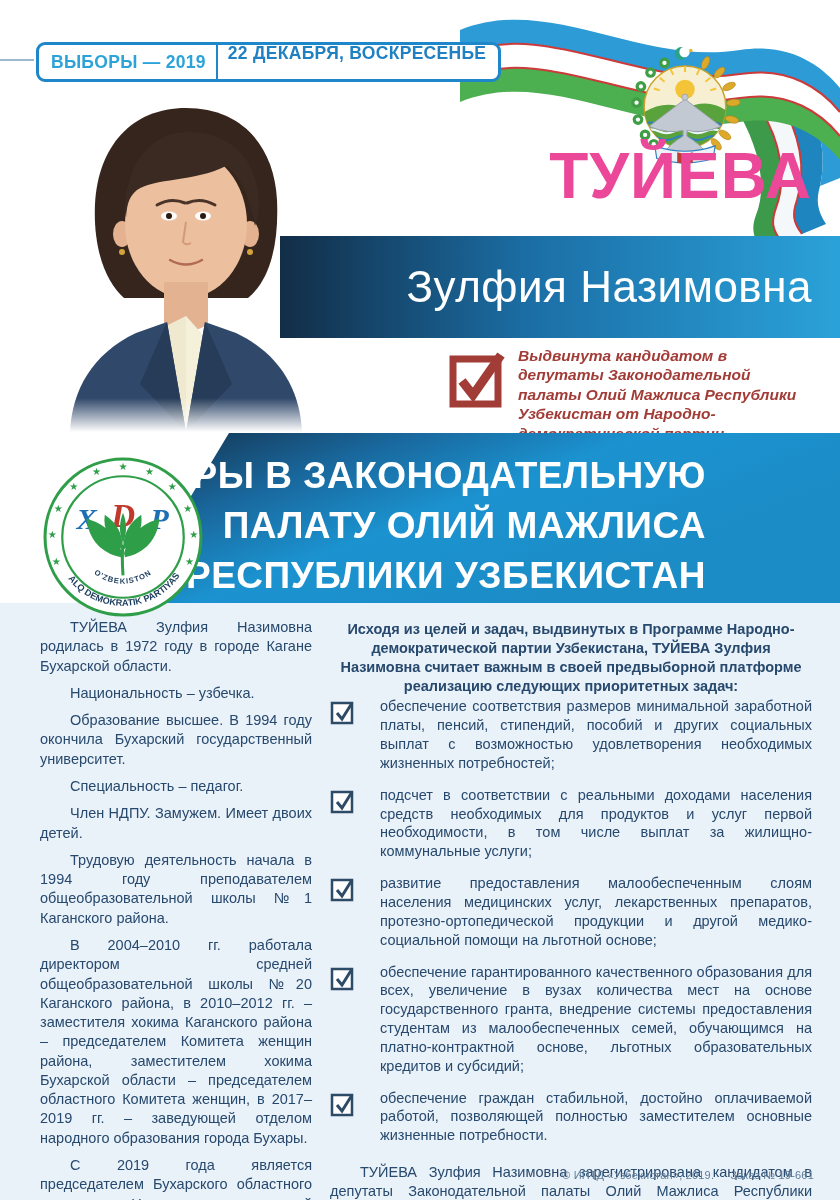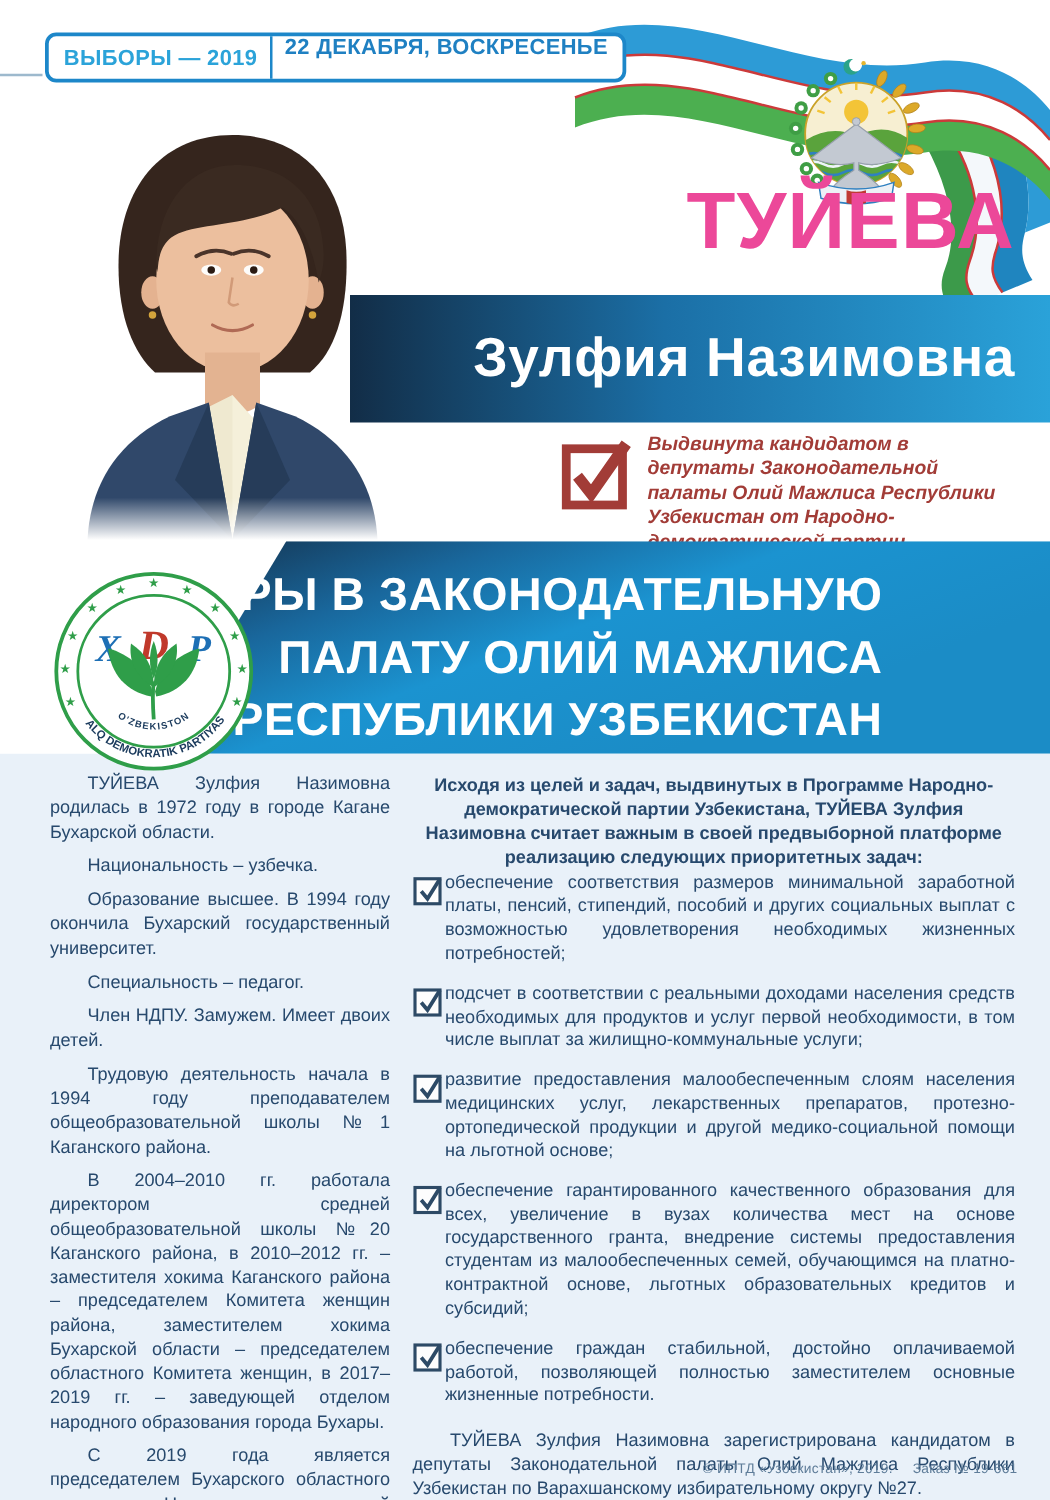--- a/index.html
+++ b/index.html
@@ -1,39 +1,39 @@
 <!DOCTYPE html>
 <html><head>
 <meta charset="utf-8">
 <style>
   html,body{margin:0;padding:0;background:#9aa3ad;}
   .poster{position:relative;width:840px;height:1200px;background:#ffffff;overflow:hidden;
           font-family:"Liberation Sans", sans-serif;}
 
   
-  .badge{position:absolute;left:36px;top:26px;height:34px;display:flex;align-items:stretch;
+  .badge{position:absolute;left:36px;top:42px;height:34px;display:flex;align-items:stretch;
          border:3px solid #1d87c9;border-radius:9px;background:#fff;z-index:6;}
   .badge .bl{font-weight:bold;font-size:17.5px;color:#2ba3d9;display:flex;align-items:center;
              padding:0 10px 0 12px;letter-spacing:.3px;}
   .badge .br{font-weight:bold;font-size:17.5px;color:#1f80c2;display:flex;align-items:center;
              padding:0 12px 18px 10px;border-left:2px solid #1d87c9;letter-spacing:.3px;}
   .hline{position:absolute;top:59px;height:2px;background:#9db9cd;z-index:0;}
   .hline.l{left:0;width:34px;}
   .hline.r{left:352px;width:176px;}
 
   .ribbon{position:absolute;right:0;top:0;width:400px;height:360px;z-index:1;}
   .emblem{position:absolute;left:612px;top:42px;width:146px;height:128px;z-index:2;}
 
   .surname{position:absolute;top:144px;right:28px;font-size:64px;font-weight:bold;
            color:#ec4899;letter-spacing:1px;z-index:3;line-height:1;}
 
   .name-band{position:absolute;left:280px;right:0;top:236px;height:102px;z-index:2;
              background:linear-gradient(90deg,#122d47 0%,#1b6fa6 45%,#2aa2d9 100%);
              display:flex;align-items:center;justify-content:flex-end;}
-  .name-band .nm{color:#fff;font-weight:bold;font-size:44px;padding-right:28px;letter-spacing:.5px;}
+  .name-band .nm{color:#fff;font-weight:normal;font-size:44px;padding-right:28px;letter-spacing:.5px;}
 
   .photo{position:absolute;left:36px;top:92px;width:300px;height:340px;z-index:5;}
 
   .nom-check{position:absolute;left:448px;top:350px;width:58px;height:58px;z-index:3;}
   .nom-text{position:absolute;left:518px;top:346px;width:298px;z-index:3;
             font-size:15.5px;font-weight:bold;font-style:italic;color:#a23c37;line-height:1.25;}
 
   .banner{position:absolute;left:0;top:433px;width:840px;height:170px;z-index:3;}
   .banner-text{position:absolute;right:134px;top:451px;text-align:right;z-index:4;color:#fff;
                font-weight:bold;font-size:37px;line-height:50px;letter-spacing:.5px;}
@@ -42,21 +42,21 @@
 
   .body-bg{position:absolute;left:0;top:603px;width:840px;height:597px;background:#e9f1f9;z-index:0;}
 
   .col-left{position:absolute;left:40px;top:618px;width:272px;z-index:4;color:#27496d;
             font-size:14.5px;line-height:1.33;text-align:justify;}
   .col-left p{margin:0 0 8px 0;text-indent:30px;}
 
   .col-right{position:absolute;left:330px;top:620px;width:482px;z-index:4;color:#27496d;
              font-size:14.5px;line-height:1.3;}
   .intro{font-weight:bold;text-align:center;margin:0 0 2px 0;}
-  .pitem{display:flex;gap:0;margin-bottom:13px;justify-content:space-between;}
+  .pitem{display:flex;gap:24px;margin-bottom:13px;justify-content:space-between;}
   .pitem svg{flex:none;margin-top:2px;}
   .pitem .t{text-align:justify;}
   .closing{margin-top:18px;text-indent:30px;text-align:justify;}
 
   .footer{position:absolute;right:26px;bottom:19px;font-size:11px;color:#5f7d99;z-index:4;
           display:flex;gap:16px;letter-spacing:.2px;}
 </style>
 </head>
 <body>
 

